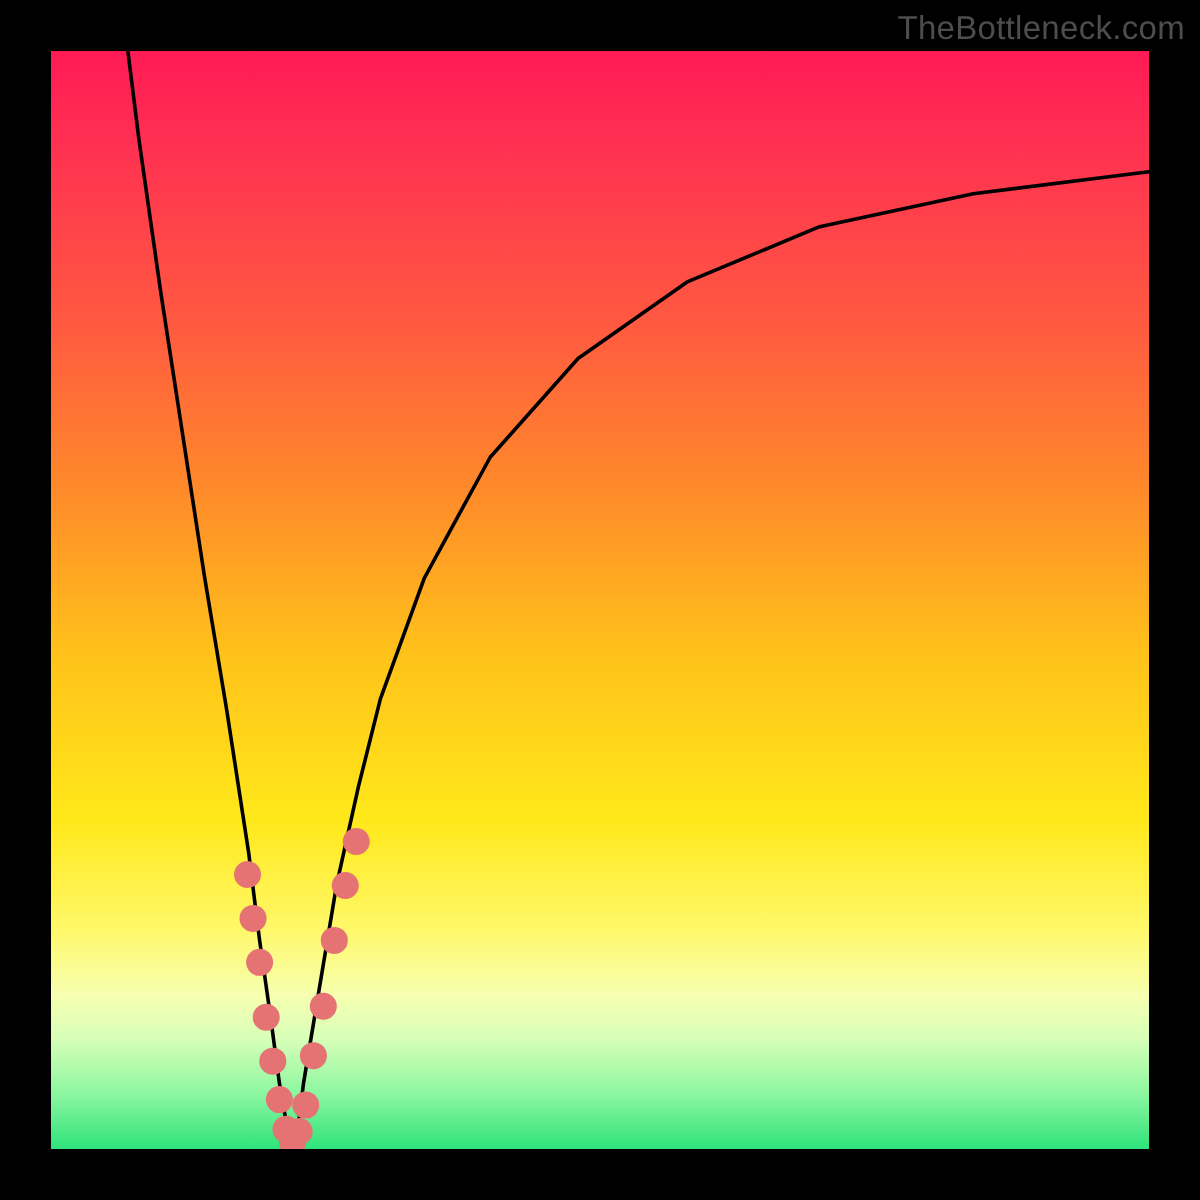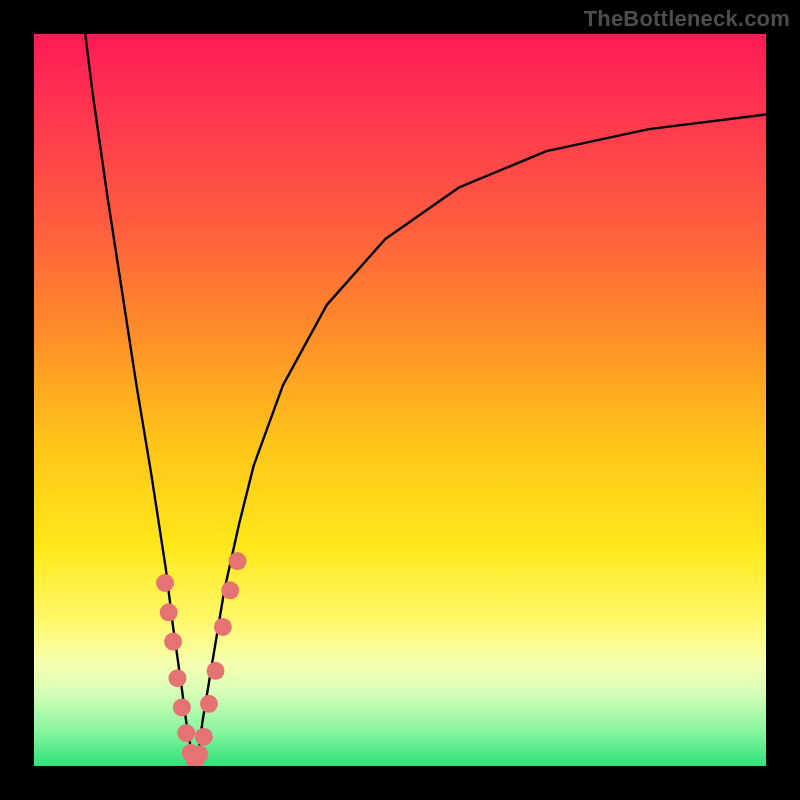--- a/index.html
+++ b/index.html
@@ -38,21 +38,21 @@
       #8cf6a0 95%,
       #2fe37a 100%
     );
   }
   .watermark {
     position: absolute;
     top: 6px;
     right: 10px;
     color: #4d4d4d;
     font-size: 22px;
-    font-weight: 700;
+    font-weight: 400;
     letter-spacing: 0.2px;
     user-select: none;
   }
   svg {
     position: absolute;
     left: 0;
     top: 0;
   }
 </style>
 </head>

